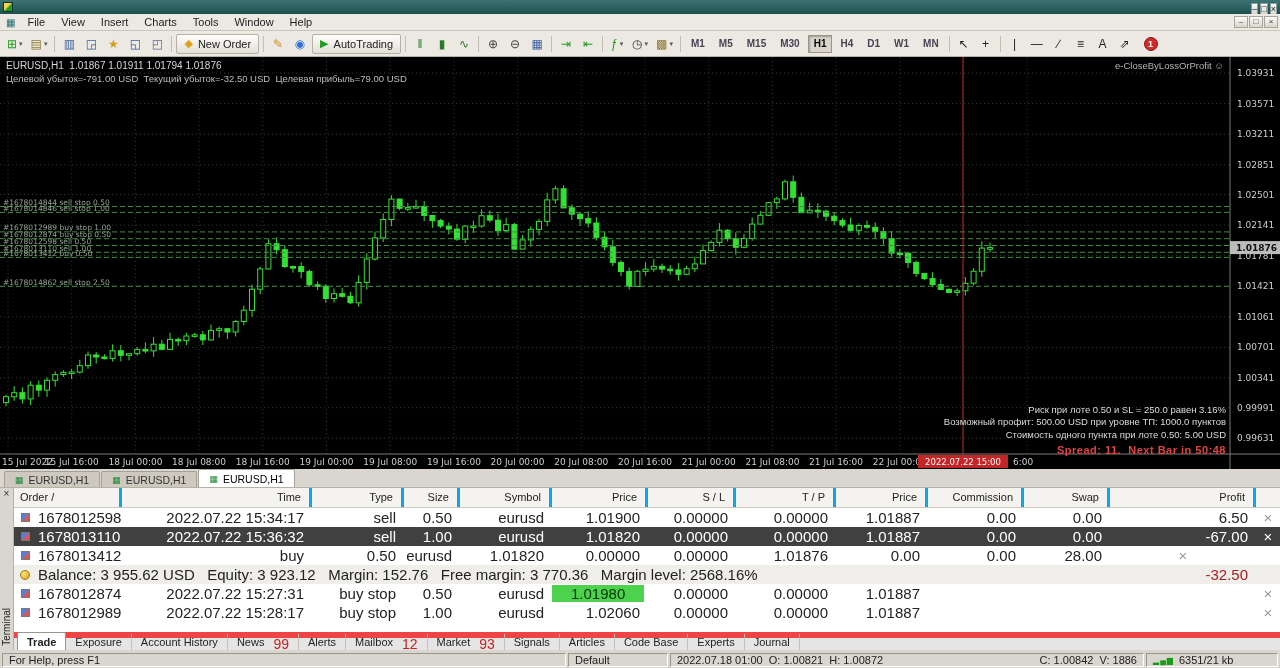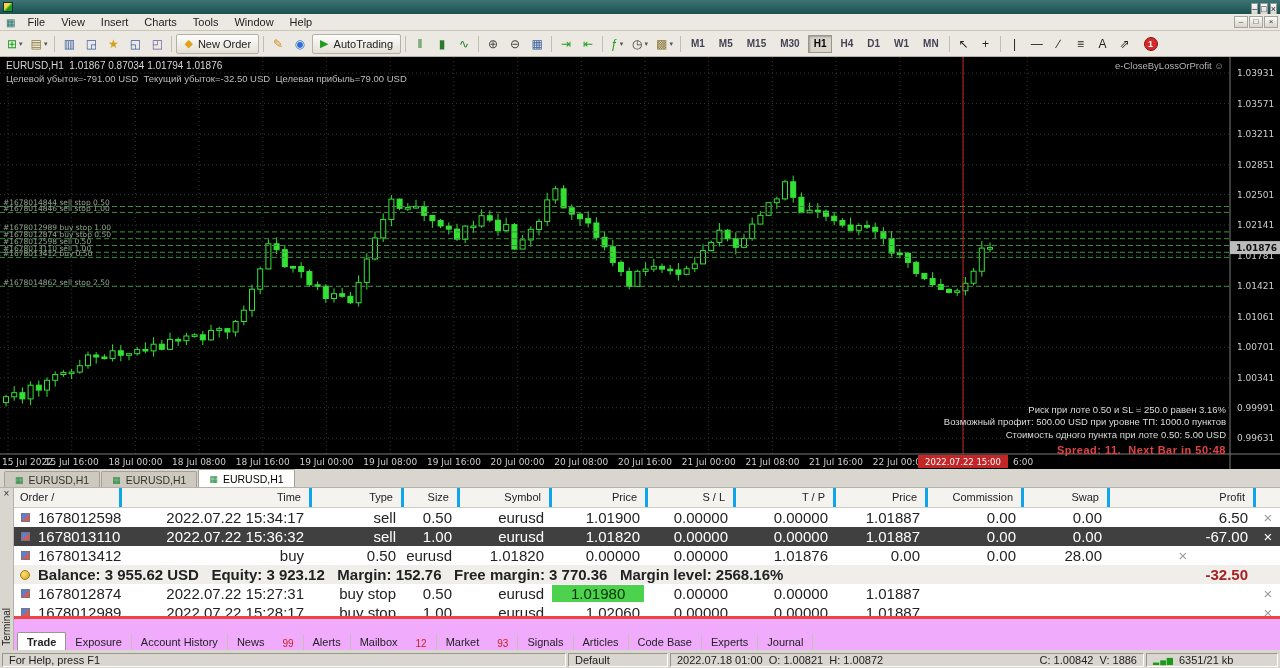--- a/index.html
+++ b/index.html
@@ -69,28 +69,28 @@
   .cell.icon{padding:0;display:flex;align-items:center;justify-content:center}
   .cell.order{text-align:left;padding-left:2px}
   .cell.close{text-align:center;padding:0;color:#999}
   .oic{width:9px;height:9px;background:linear-gradient(135deg,#5a7fd4 45%,#d45a5a 55%);border:1px solid #777;display:inline-block}
   .coin{width:10px;height:10px;border-radius:50%;background:radial-gradient(circle at 35% 35%,#ffe27a,#d4a017);border:1px solid #a5790a;display:inline-block}
   .trow.selected{background:#404040;color:#fff}
   .trow.selected .cell.close{color:#fff}
   .trow.selected .neg{color:#fff}
   .neg{color:#a82020}
   .hl{background:#4cd24c;color:#063006;padding:0 19px}
-  .trow.balance{background:#efeeea;font-weight:700}
+  .trow.balance{background:#efeeea;font-weight:400}
   .btext{grid-column:2/13;text-align:left;padding-left:2px;white-space:pre}
 
   
-  #t-tabs{height:34px;background:#f0abfc;border-top:3px solid #ef4444;display:flex;align-items:flex-end;font-size:11px;padding-left:3px;flex:0 0 auto}
+  #t-tabs{height:18px;background:#e5e5e5;border-top:6px solid #ef4444;display:flex;align-items:flex-end;font-size:11px;padding-left:3px;flex:0 0 auto}
   .ttab{padding:0 9px;height:16px;line-height:16px;color:#222;border-right:1px solid #c4c0b5;display:inline-flex;align-items:center}
   .ttab.active{background:#fff;border:1px solid #9a968a;border-bottom:none;font-weight:700;height:18px;border-radius:2px 2px 0 0}
-  .tbadge{color:#c92222;font-size:10px;align-self:flex-end;line-height:12px;margin-left:18px}
+  .tbadge{color:#c92222;font-size:14px;align-self:flex-end;line-height:12px;margin-left:9px}
 
   
   #status-bar{height:18px;background:#d9d6cf;display:flex;align-items:flex-end;font-size:11px;color:#222;flex:0 0 auto;padding:1px}
   .seg{border:1px solid;border-color:#9a968a #ffffff #ffffff #9a968a;margin:0 1px;padding:0 6px;display:flex;align-items:center;white-space:pre;overflow:hidden}
   #seg-help{flex:1}
   #seg-default{width:100px}
   #seg-barinfo{width:474px;display:flex;justify-content:space-between}
   #seg-traffic{width:132px}
   .traffic-ic{color:#1a9c1a;font-size:8px;margin-right:5px;letter-spacing:1px}
 </style>
@@ -556,21 +556,21 @@
         <text class="ax" text-anchor="middle" x="772.4000000000001" y="408">21 Jul 08:00</text>
         <text class="ax" text-anchor="middle" x="836.1" y="408">21 Jul 16:00</text>
         <text class="ax" text-anchor="middle" x="899.8000000000001" y="408">22 Jul 00:00</text>
         <text class="ax" text-anchor="middle" x="963.5" y="408">22 Jul 08:00</text>
         <text class="ax" x="1013" y="408">6:00</text>
         <rect x="918" y="398" width="90" height="13" fill="#c22626"></rect>
         <text class="axred" text-anchor="middle" x="963" y="408">2022.07.22 15:00</text>
         <rect x="1230" y="184.1" width="50" height="13" fill="#bcbcbc"></rect>
         <text class="axtag" x="1236" y="194.1">1.01876</text>
       </svg>
-    <div class="ov" id="legend">EURUSD,H1  1.01867 0.87034 1.01794 1.01876</div>
+    <div class="ov" id="legend">EURUSD,H1  1.01867 1.01911 1.01794 1.01876</div>
     <div class="ov" id="comment">Целевой убыток=-791.00 USD  Текущий убыток=-32.50 USD  Целевая прибыль=79.00 USD</div>
     <div class="ov" id="ea-name"><span>e-CloseByLossOrProfit</span> <span>☺</span></div>
     <div class="ov" id="risk-block"><div class="risk-line">Риск при лоте 0.50 и SL = 250.0 равен 3.16%</div><div class="risk-line">Возможный профит: 500.00 USD при уровне ТП: 1000.0 пунктов</div><div class="risk-line">Стоимость одного пункта при лоте 0.50: 5.00 USD</div></div>
     <div class="ov" id="spread">Spread: 11.  Next Bar in 50:48</div>
   </div>
 
   <div id="chart-tabs">
       <div class="ctab">
         <span class="ctab-ic">▦</span>
         <span>EURUSD,H1</span>

